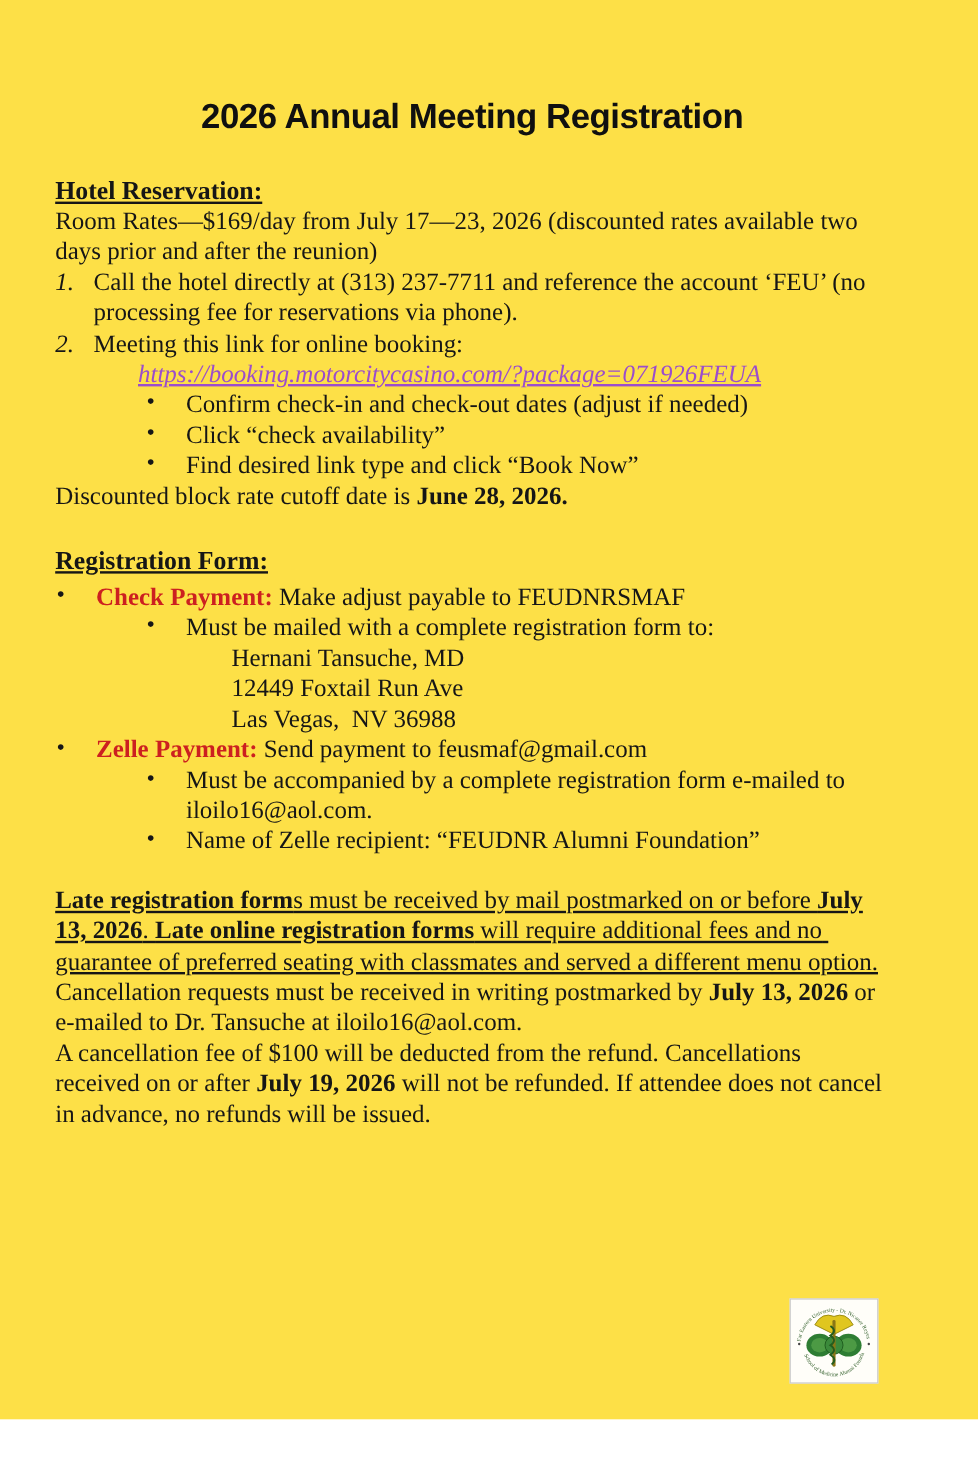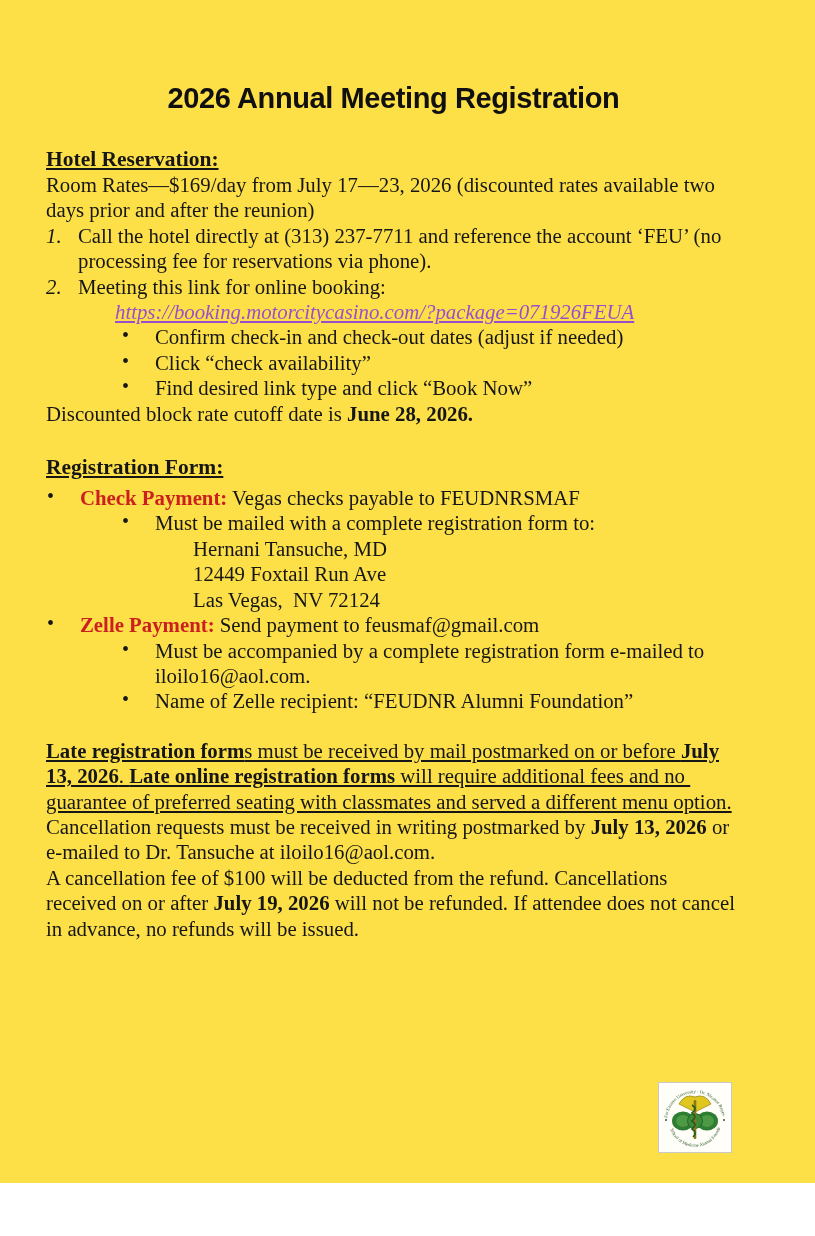--- a/index.html
+++ b/index.html
@@ -100,31 +100,31 @@
       <span class="bmarker">•</span>
       <span>Find desired link type and click “Book Now”</span>
     </div>
 
     <p class="para"><span class="pre">Discounted block rate cutoff date is </span><span class="b">June 28, 2026.</span></p>
 
     <div class="sec-heading h-reg">Registration Form:</div>
 
     <div class="top-bullet first-top-bullet">
       <span class="bmarker">•</span>
-      <span class="red-label" style="color: rgb(204, 32, 32);">Check Payment:</span><span class="pre"> Vegas checks payable to FEUDNRSMAF</span>
+      <span class="red-label" style="color: rgb(204, 32, 32);">Check Payment:</span><span class="pre"> Make adjust payable to FEUDNRSMAF</span>
     </div>
 
     <div class="sub-bullet">
       <span class="bmarker">•</span>
       <span>Must be mailed with a complete registration form to:</span>
     </div>
 
     <div class="addr">Hernani Tansuche, MD</div>
     <div class="addr">12449 Foxtail Run Ave</div>
-    <div class="addr">Las Vegas,  NV 72124</div>
+    <div class="addr">Las Vegas,  NV 36988</div>
 
     <div class="top-bullet">
       <span class="bmarker">•</span>
       <span class="red-label" style="color: rgb(204, 32, 32);">Zelle Payment:</span><span class="pre"> Send payment to feusmaf@gmail.com</span>
     </div>
 
     <div class="sub-bullet">
       <span class="bmarker">•</span>
       <span>Must be accompanied by a complete registration form e-mailed to iloilo16@aol.com.</span>
     </div>

